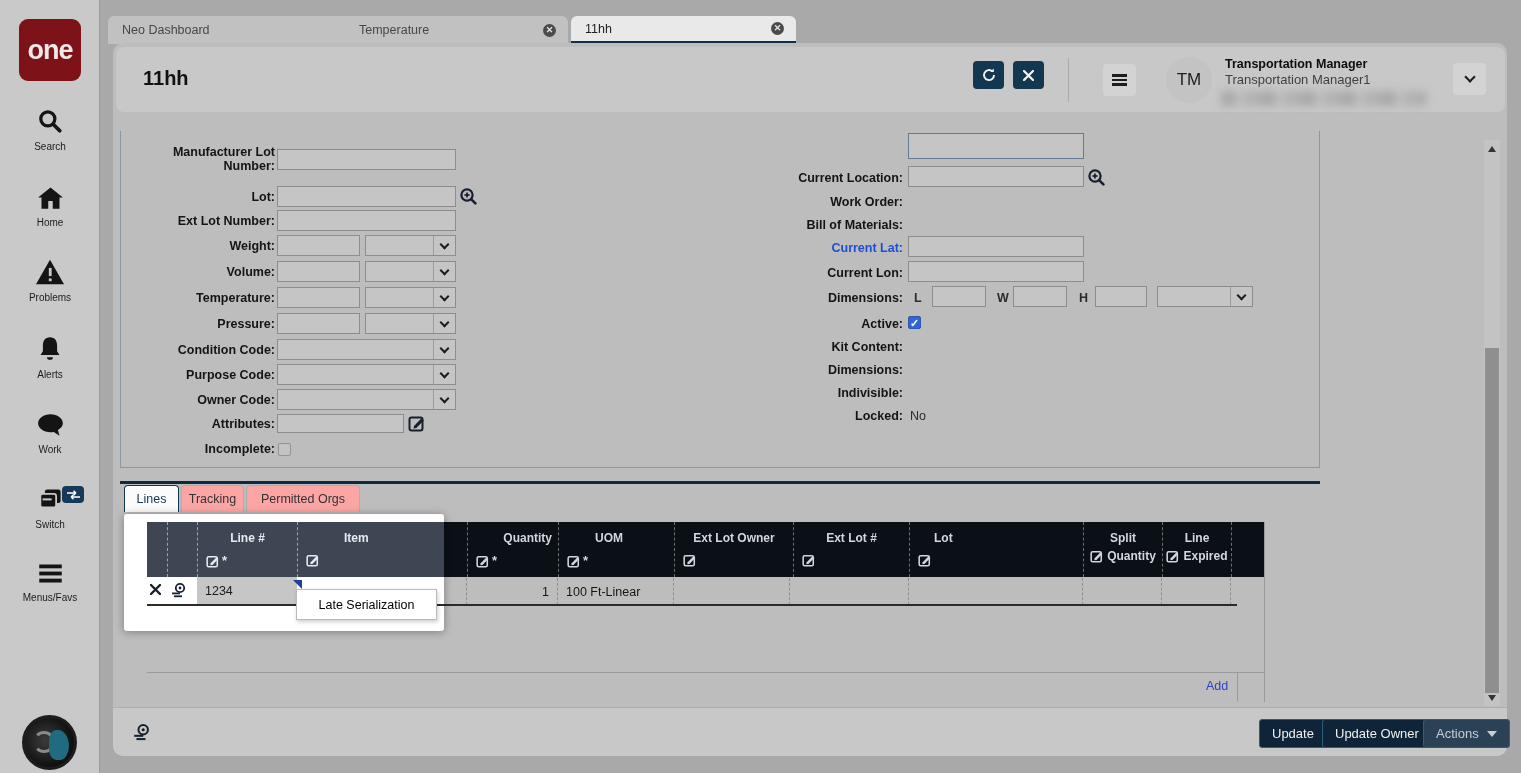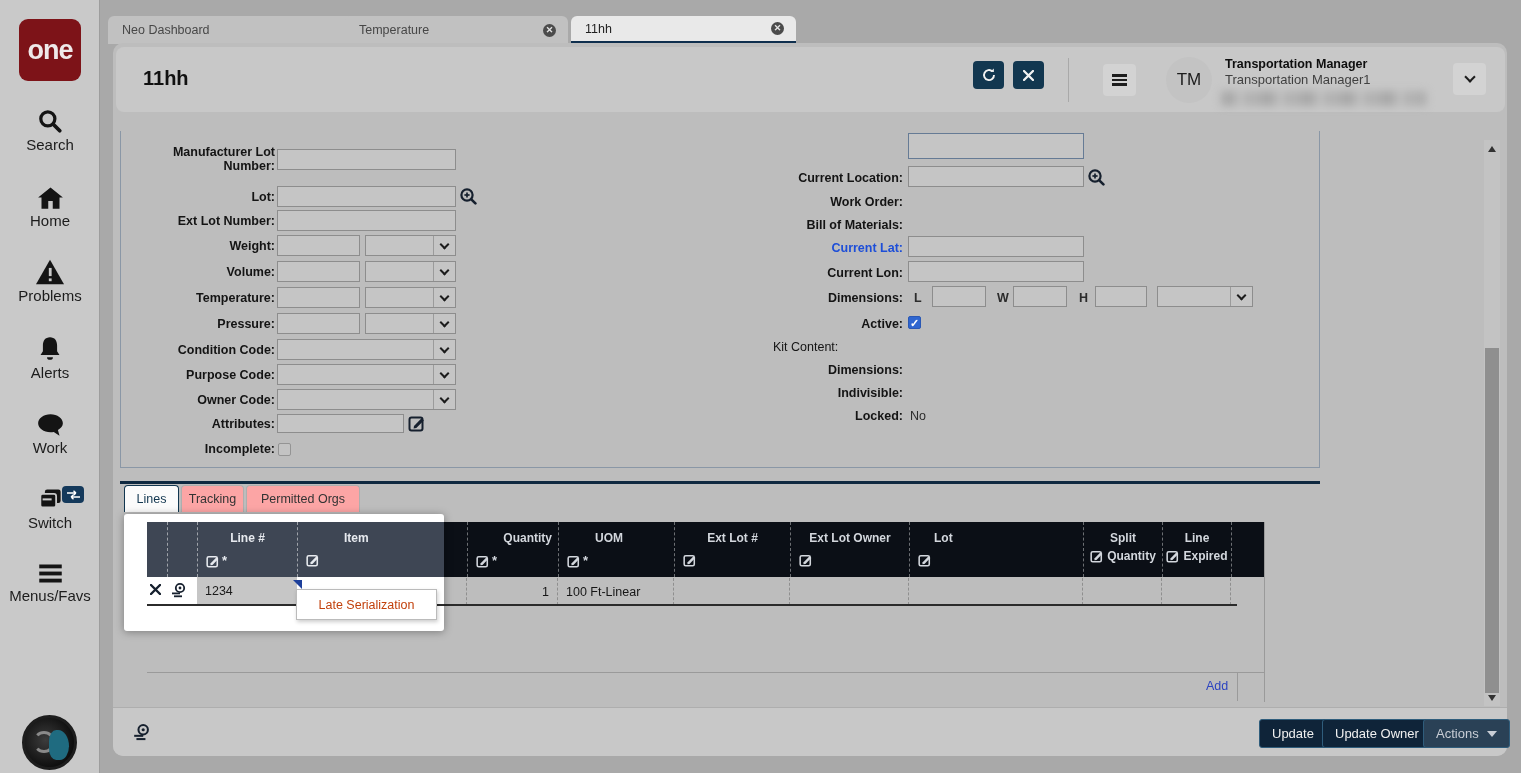--- a/index.html
+++ b/index.html
@@ -7,21 +7,21 @@
   body { background:#a9a9a9; font-family:"Liberation Sans", sans-serif; color:#1a1a1a; position:relative; }
   .abs { position:absolute; }
 
   
   #sidebar { left:0; top:0; width:100px; height:773px; background:#c9c9c9; border-right:1px solid #9d9d9d; }
   .logo { left:19px; top:19px; width:62px; height:62px; background:#7d1318; border-radius:9px;
           display:flex; align-items:center; justify-content:center; color:#efe9e9;
           font-size:27px; font-weight:bold; letter-spacing:-1px; }
   .navitem { left:0; width:100px; text-align:center; color:#161616; }
   .navitem .nicon { display:block; margin:0 auto 2px auto; }
-  .navitem .nlabel { font-size:15px; color:#1c1c1c; }
+  .navitem .nlabel { font-size:10px; color:#1c1c1c; }
   .switch-badge { left:62px; top:486px; width:22px; height:17px; background:#14395b; border-radius:4px;
                   color:#fff; font-size:11px; display:flex; align-items:center; justify-content:center; }
   .neo-avatar { left:22px; top:715px; width:55px; height:55px; border-radius:50%;
                 background:radial-gradient(circle at 42% 45%, #3c3c3c 0%, #151515 60%, #000 100%);
                 border:3px solid #1d1d1d; overflow:hidden; }
   .neo-face { position:absolute; left:24px; top:12px; width:20px; height:30px; background:#1f6b80;
               border-radius:40% 60% 50% 40%; }
   .neo-swirl { position:absolute; left:8px; top:13px; width:22px; height:22px; border:3px solid #8a8a8a;
                border-radius:50%; border-left-color:transparent; }
 
@@ -106,21 +106,21 @@
   #spot-head .gcol:first-child { border-left:none; }
   .spot-x { position:absolute; left:26px; top:69px; color:#16202e; font-weight:bold; font-size:13px; }
   .spot-pin { position:absolute; left:47px; top:68px; color:#16202e; }
   .spot-cell { position:absolute; left:73px; top:63px; width:100px; height:28px; background:#c6c6c6;
                font-size:12.5px; display:flex; align-items:center; padding-left:8px; }
   .spot-corner { position:absolute; left:169px; top:66px; width:9px; height:9px; background:#1d3f9a;
                  clip-path:polygon(0 0,100% 0,100% 100%); }
   .spot-underline { position:absolute; left:23px; top:90px; width:297px; height:2px; background:#2b2b2b; }
   .tooltip { position:absolute; left:172px; top:75px; width:141px; height:31px; background:#fff;
              border:1px solid #bbb; box-shadow:1px 2px 4px rgba(0,0,0,.2); display:flex; align-items:center;
-             justify-content:center; font-size:12.5px; color:#c2410c; z-index:3; }
+             justify-content:center; font-size:12.5px; color:#000000; z-index:3; }
 
   
   #vscroll { left:1484px; top:140px; width:16px; height:566px; background:#c3c3c3; }
   .sb-arrow-up { position:absolute; left:4px; top:6px; width:0; height:0;
                  border-left:4px solid transparent; border-right:4px solid transparent; border-bottom:6px solid #333; }
   .sb-thumb { position:absolute; left:1px; top:208px; width:14px; height:345px; background:#8f8f8f; }
   .sb-arrow-dn { position:absolute; left:4px; bottom:5px; width:0; height:0;
                  border-left:4px solid transparent; border-right:4px solid transparent; border-top:6px solid #333; }
 
   
@@ -367,21 +367,21 @@
   <input class="tinput" style="left: 982px; top: 243px; width: 52px;">
   <div class="tselect" style="left:1044px; top:243px; width:96px;">
       <span class="sel-chev">
         <i></i>
       </span>
     </div>
 
   <div class="abs rolabel" style="left:660px; top:274px; width:130px; text-align:right; font-weight:bold; color:#141414;">Active:</div>
   <span class="cb checked" style="left:795px; top:273px;">✓</span>
 
-  <div class="abs rolabel" style="left:660px; top:297px; width:130px; text-align:left; font-weight:normal; color:#141414;">Kit Content:</div>
+  <div class="abs rolabel" style="left:660px; top:297px; width:130px; text-align:right; font-weight:bold; color:#141414;">Kit Content:</div>
   <div class="abs rolabel" style="left:660px; top:320px; width:130px; text-align:right; font-weight:bold; color:#141414;">Dimensions:</div>
   <div class="abs rolabel" style="left:660px; top:343px; width:130px; text-align:right; font-weight:bold; color:#141414;">Indivisible:</div>
   <div class="abs rolabel" style="left:660px; top:366px; width:130px; text-align:right; font-weight:bold; color:#141414;">Locked:</div>
   <div class="abs rolabel" style="left:797px; top:366px;">No</div>
 
   <div class="abs section-hr" style="left:7px; top:438px;"></div>
   <div class="abs sectab active" style="left:11px; top:442px; width:55px;">
       <span>Lines</span>
     </div>
   <div class="abs sectab idle" style="left:68px; top:442px; width:63px;">
@@ -426,31 +426,31 @@
     <div class="gcol" style="width:116px;">
       <span class="glabel" style="text-align:left; padding-left:36px;">UOM</span>
       <span class="gicons">
           <svg width="14" height="14" viewBox="0 0 18 18">
             <rect x="1.5" y="3.5" width="13" height="13" rx="2" fill="none" stroke="#d3d7dd" stroke-width="2"></rect>
             <path d="M6 12 L13.5 4.2 L15.8 6.4 L8.3 14 L5.6 14.4 Z" fill="#d3d7dd"></path>
           </svg>
           <span class="req">*</span>
         </span>
     </div>
+    <div class="gcol" style="width:119px;">
+      <span class="glabel">Ext Lot Owner</span>
+      <span class="gicons">
+          <svg width="14" height="14" viewBox="0 0 18 18">
+            <rect x="1.5" y="3.5" width="13" height="13" rx="2" fill="none" stroke="#d3d7dd" stroke-width="2"></rect>
+            <path d="M6 12 L13.5 4.2 L15.8 6.4 L8.3 14 L5.6 14.4 Z" fill="#d3d7dd"></path>
+          </svg>
+        </span>
+    </div>
     <div class="gcol" style="width:116px;">
       <span class="glabel">Ext Lot #</span>
-      <span class="gicons">
-          <svg width="14" height="14" viewBox="0 0 18 18">
-            <rect x="1.5" y="3.5" width="13" height="13" rx="2" fill="none" stroke="#d3d7dd" stroke-width="2"></rect>
-            <path d="M6 12 L13.5 4.2 L15.8 6.4 L8.3 14 L5.6 14.4 Z" fill="#d3d7dd"></path>
-          </svg>
-        </span>
-    </div>
-    <div class="gcol" style="width:119px;">
-      <span class="glabel">Ext Lot Owner</span>
       <span class="gicons">
           <svg width="14" height="14" viewBox="0 0 18 18">
             <rect x="1.5" y="3.5" width="13" height="13" rx="2" fill="none" stroke="#d3d7dd" stroke-width="2"></rect>
             <path d="M6 12 L13.5 4.2 L15.8 6.4 L8.3 14 L5.6 14.4 Z" fill="#d3d7dd"></path>
           </svg>
         </span>
     </div>
     <div class="gcol" style="width:174px;">
       <span class="glabel left">Lot</span>
       <span class="gicons">

